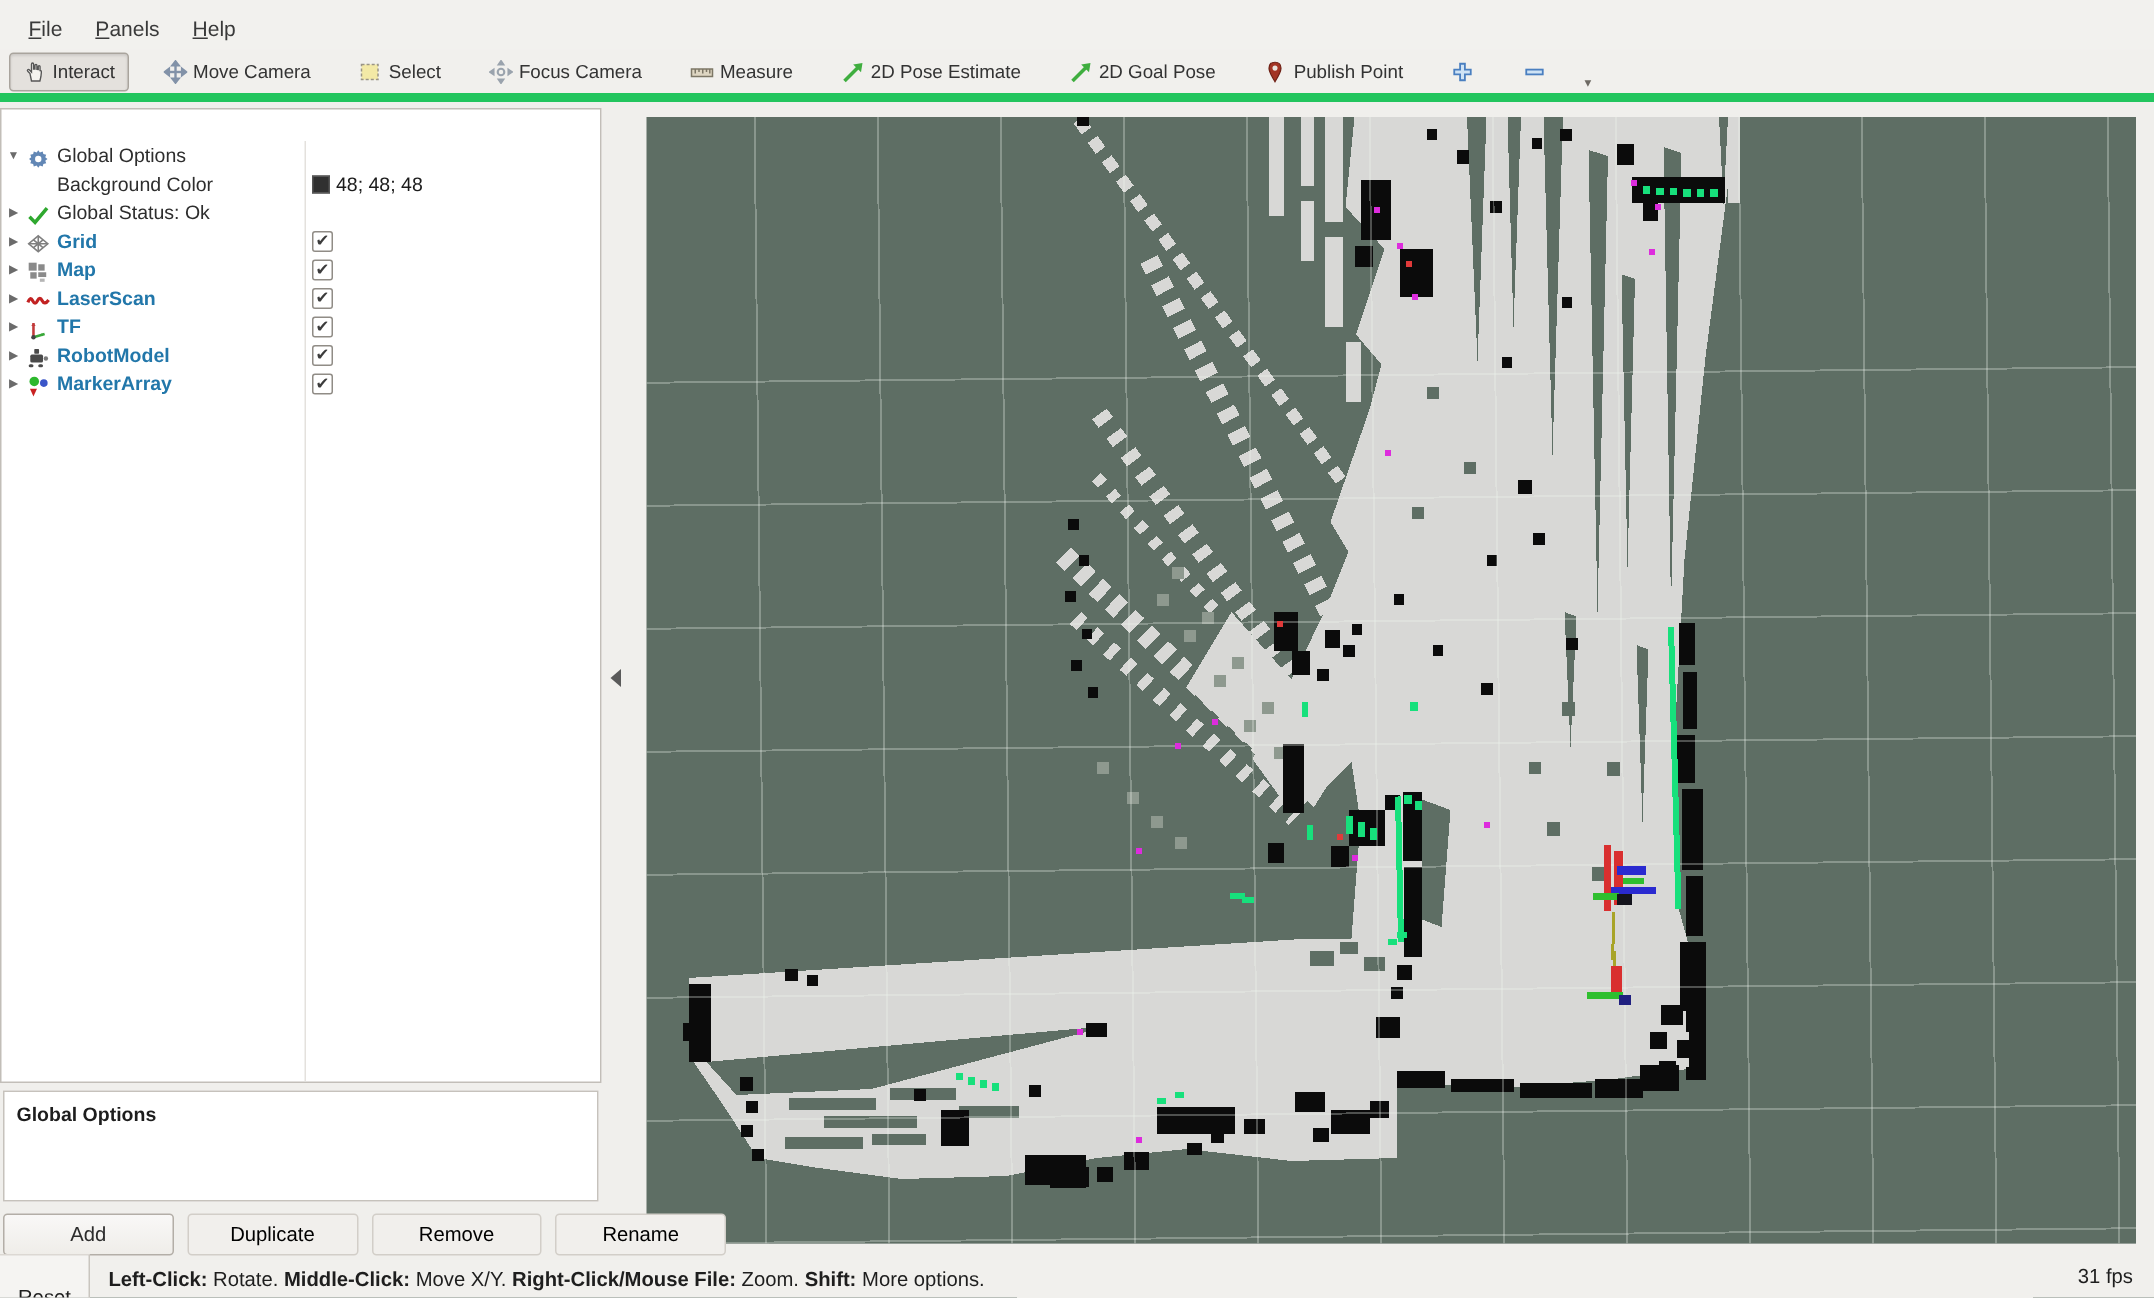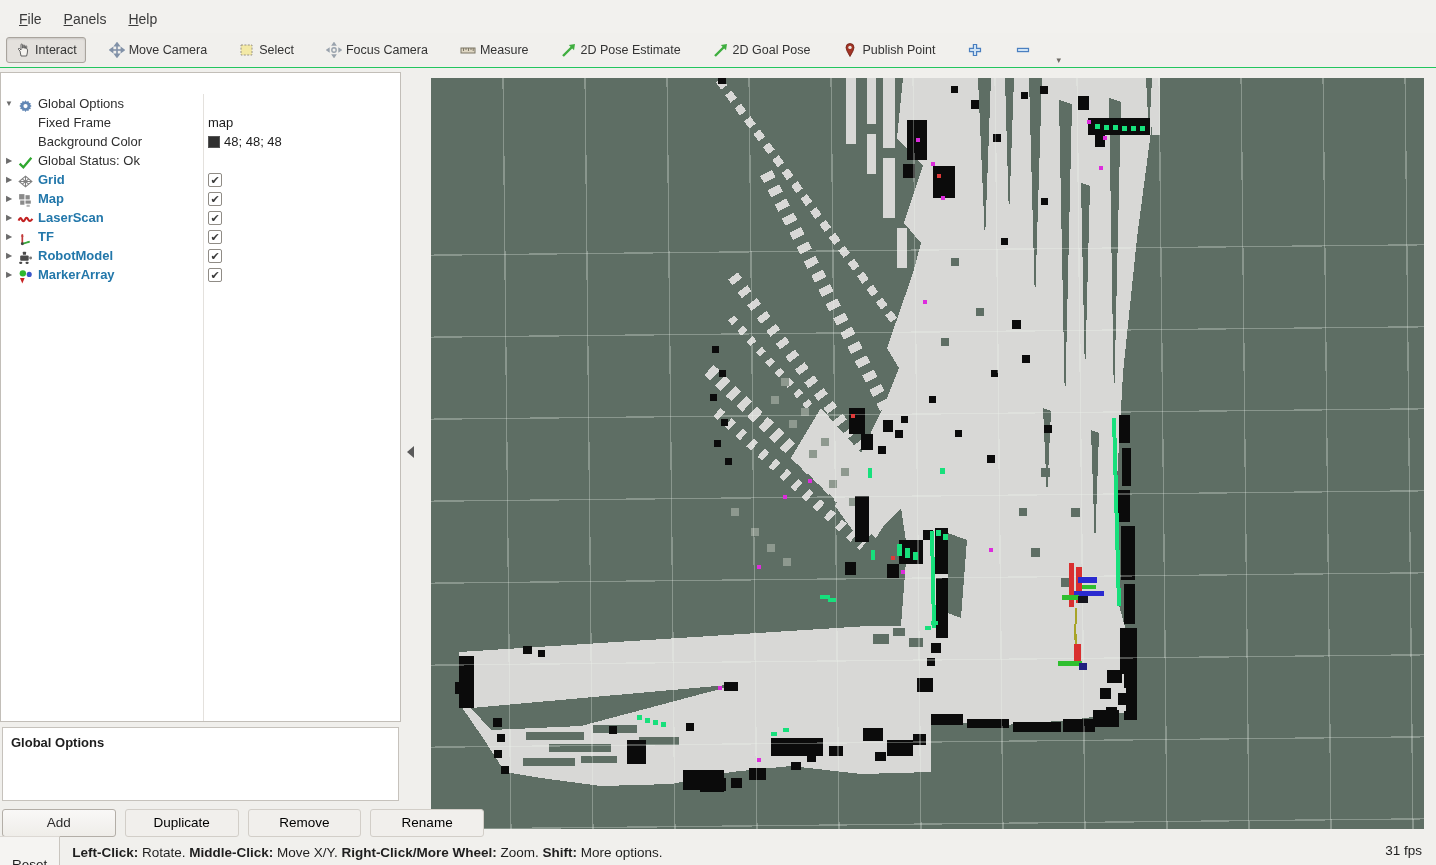--- a/index.html
+++ b/index.html
@@ -9,21 +9,21 @@
     background:#f0efec; font-family:"Liberation Sans",sans-serif; color:#2e2e2e;
     -webkit-font-smoothing:antialiased;
   }
   
   #menubar { position:absolute; left:0; top:0; width:1436px; height:39px;
     background:#f2f1ee; border-bottom:1px solid #d8d4cf; display:flex; align-items:center; padding-left:8px; }
   .menu-item { display:inline-block; font-size:14px; color:#3a3a3a; padding:5px 11px; cursor:default; }
   .menu-item::first-letter { text-decoration:underline; }
   
   #toolbar { position:absolute; left:0; top:33px; width:1436px; height:35px;
-    background:#f1f0ed; border-bottom:1px solid #22c55e; display:flex; align-items:center; padding-left:6px; }
+    background:#f1f0ed; border-bottom:6px solid #22c55e; display:flex; align-items:center; padding-left:6px; }
   .tool-btn { display:flex; align-items:center; gap:4px; font-size:12.5px; color:#333;
     padding:4px 8px; margin-right:14px; border:1px solid transparent; border-radius:3px; white-space:nowrap; }
   .tool-btn.active { background:#e4e1dd; border:1px solid #a9a49d; box-shadow:inset 0 1px 2px rgba(0,0,0,.12); }
   .tool-icon { width:16px; height:16px; display:inline-block; flex:none; }
   .overflow-chevron { font-size:9px; color:#6e6a64; margin-left:2px; align-self:flex-end; padding-bottom:2px; }
   
   #displays-panel { position:absolute; left:0; top:72px; width:401px; height:650px;
     background:#ffffff; border:1px solid #c2beb8; }
   #panel-header { height:21px; background:linear-gradient(#fbfaf9,#e9e6e2);
     border-bottom:1px solid #c6c2bc; display:flex; align-items:center; padding:0 5px; }
@@ -163,28 +163,20 @@
 <div id="displays-panel">
   <div id="tree">
     <div class="col-divider"></div>
   <div class="tree-row">
         <span class="tw expander">▼</span>
         <span class="row-icon"><svg viewBox="0 0 16 16">
             <path d="M8 3 L9 4.4 L10.8 3.8 L11.2 5.4 L13 5.8 L12.4 7.4 L13.8 8.5 L12.4 9.6 L13 11.2 L11.2 11.6 L10.8 13.2 L9 12.6 L8 14 L7 12.6 L5.2 13.2 L4.8 11.6 L3 11.2 L3.6 9.6 L2.2 8.5 L3.6 7.4 L3 5.8 L4.8 5.4 L5.2 3.8 L7 4.4 Z" fill="#6287b5"></path>
             <circle cx="8" cy="8.5" r="2" fill="#fff"></circle>
           </svg></span>
         <span class="row-label">Global Options</span>
-      </div>
-      <div class="tree-row">
-        <span class="tw expander"></span>
-        <span class="tw" style="width: 21px;"></span>
-        <span class="row-label">Fixed Frame</span>
-        <span class="row-value">
-          <span>map</span>
-        </span>
       </div>
       <div class="tree-row">
         <span class="tw expander"></span>
         <span class="tw" style="width: 21px;"></span>
         <span class="row-label">Background Color</span>
         <span class="row-value">
           <span class="swatch" style="background: rgb(48, 48, 48);"></span>
           <span>48; 48; 48</span>
         </span>
       </div>
@@ -520,15 +512,15 @@
 
 <div id="action-row">
     <div class="act-btn enabled">Add</div>
     <div class="act-btn disabled">Duplicate</div>
     <div class="act-btn disabled">Remove</div>
     <div class="act-btn disabled">Rename</div>
   </div>
 
 <div id="statusbar">
   <span id="reset-btn">Reset</span>
-  <span id="hints"><b>Left-Click:</b><span> Rotate. </span><b>Middle-Click:</b><span> Move X/Y. </span><b>Right-Click/More Wheel:</b><span> Zoom. </span><b>Shift:</b><span> More options.</span></span>
+  <span id="hints"><b>Left-Click:</b><span> Rotate. </span><b>Middle-Click:</b><span> Move X/Y. </span><b>Right-Click/Mouse File:</b><span> Zoom. </span><b>Shift:</b><span> More options.</span></span>
   <span id="fps">31 fps</span>
 </div>
 
 </body></html>

